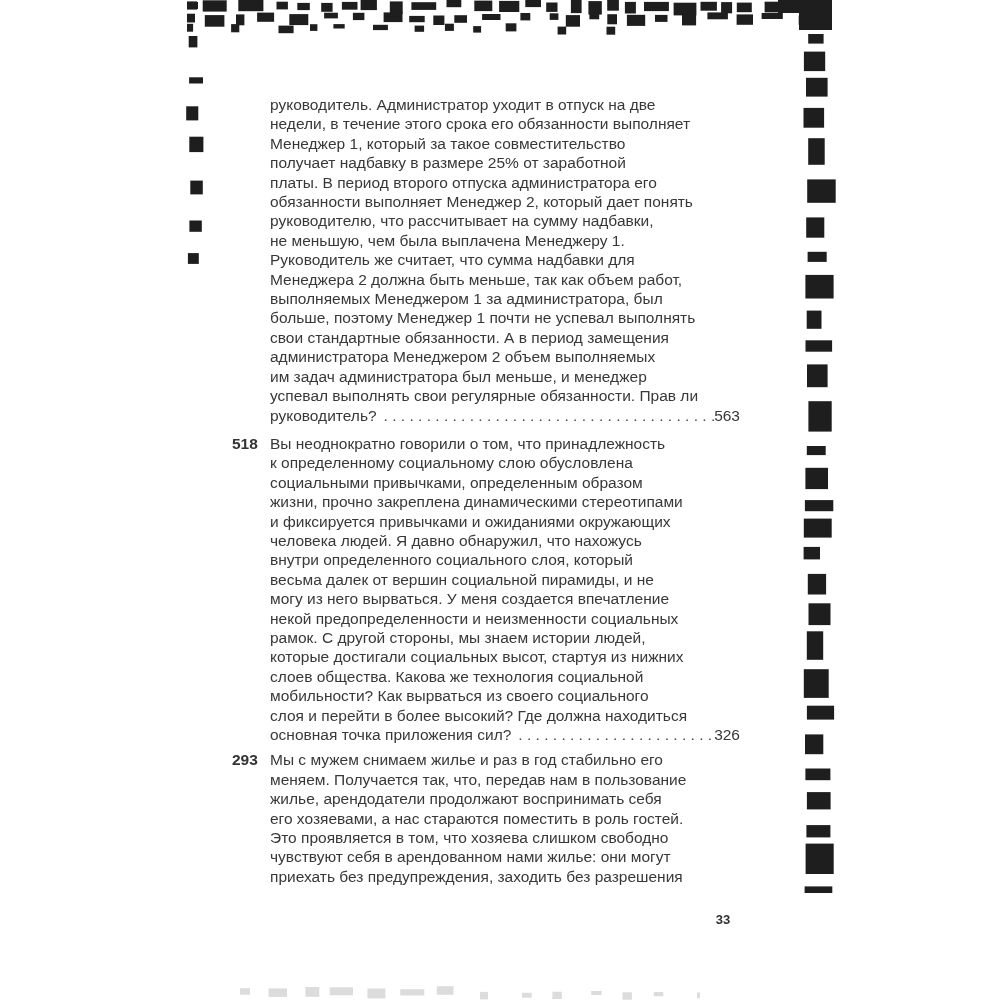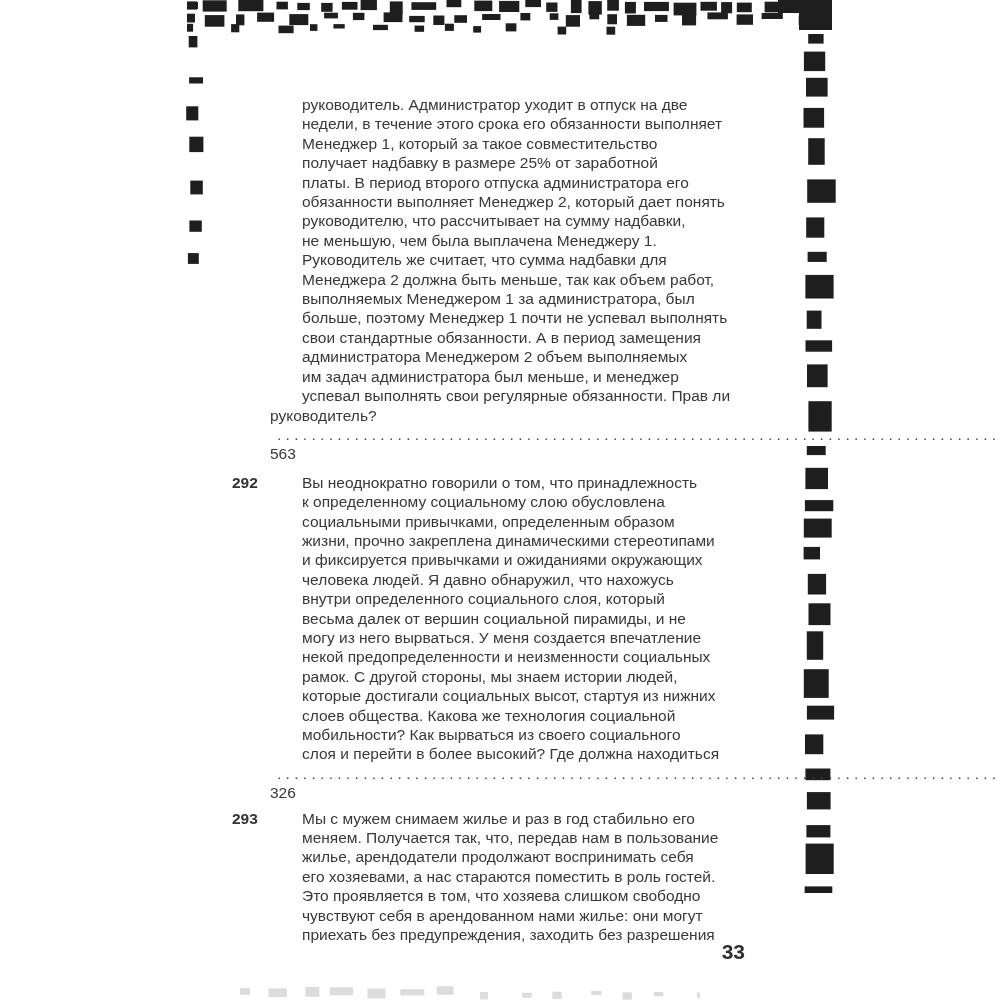--- a/index.html
+++ b/index.html
@@ -38,49 +38,46 @@
   .entry-num {
     position: absolute;
     left: -38px; top: 0;
     width: 36px;
     font-weight: 700;
     color: #333333;
     text-align: left;
   }
   .entry-text {
     white-space: pre-line;
-    margin-left: 32px;
   }
   .leader-line {
     display: flex;
     align-items: baseline;
-    flex-direction: column;
   }
   .leader-tail { flex: none; white-space: nowrap; }
   .dots {
     flex: 1 1 auto;
     min-width: 0;
     overflow: hidden;
     white-space: nowrap;
     color: #474747;
     padding-left: 7px;
     padding-right: 3px;
   }
   .page-ref { flex: none; }
 
   #folio {
     position: absolute;
     left: 701px; top: 910px;
     width: 44px;
-    text-align: right;
-    font-size: 21px;
+    text-align: center;
+    font-size: 13px;
     line-height: 19.4px;
     font-weight: 700;
     color: #2f2f2f;
-    margin-top: 32px;
   }
 </style>
 </head>
 <body>
 
 <div id="stage">
 
   <svg id="torn-svg" viewBox="0 0 1000 1000" xmlns="http://www.w3.org/2000/svg">
     <g class="dark" id="torn-dark">
         <rect x="187.0" y="1.4" width="10.0" height="8.2"></rect>
@@ -224,37 +221,38 @@
 им задач администратора был меньше, и менеджер
 успевал выполнять свои регулярные обязанности. Прав ли</div>
       <div class="leader-line">
         <span class="leader-tail">руководитель?</span>
         <span class="dots">. . . . . . . . . . . . . . . . . . . . . . . . . . . . . . . . . . . . . . . . . . . . . . . . . . . . . . . . . . . . . . . . . . . . . . . . . . . . . . . . . . . . . . . . . . </span>
         <span class="page-ref">563</span>
       </div>
     </div>
 
     <div class="entry">
-      <span class="entry-num">292</span>
+      <span class="entry-num">518</span>
       <div class="entry-text">Вы неоднократно говорили о том, что принадлежность
 к определенному социальному слою обусловлена
 социальными привычками, определенным образом
 жизни, прочно закреплена динамическими стереотипами
 и фиксируется привычками и ожиданиями окружающих
 человека людей. Я давно обнаружил, что нахожусь
 внутри определенного социального слоя, который
 весьма далек от вершин социальной пирамиды, и не
 могу из него вырваться. У меня создается впечатление
 некой предопределенности и неизменности социальных
 рамок. С другой стороны, мы знаем истории людей,
 которые достигали социальных высот, стартуя из нижних
 слоев общества. Какова же технология социальной
 мобильности? Как вырваться из своего социального
 слоя и перейти в более высокий? Где должна находиться</div>
       <div class="leader-line">
+        <span class="leader-tail">основная точка приложения сил?</span>
         <span class="dots">. . . . . . . . . . . . . . . . . . . . . . . . . . . . . . . . . . . . . . . . . . . . . . . . . . . . . . . . . . . . . . . . . . . . . . . . . . . . . . . . . . . . . . . . . . </span>
         <span class="page-ref">326</span>
       </div>
     </div>
 
     <div class="entry third">
       <span class="entry-num">293</span>
       <div class="entry-text">Мы с мужем снимаем жилье и раз в год стабильно его
 меняем. Получается так, что, передав нам в пользование
 жилье, арендодатели продолжают воспринимать себя

